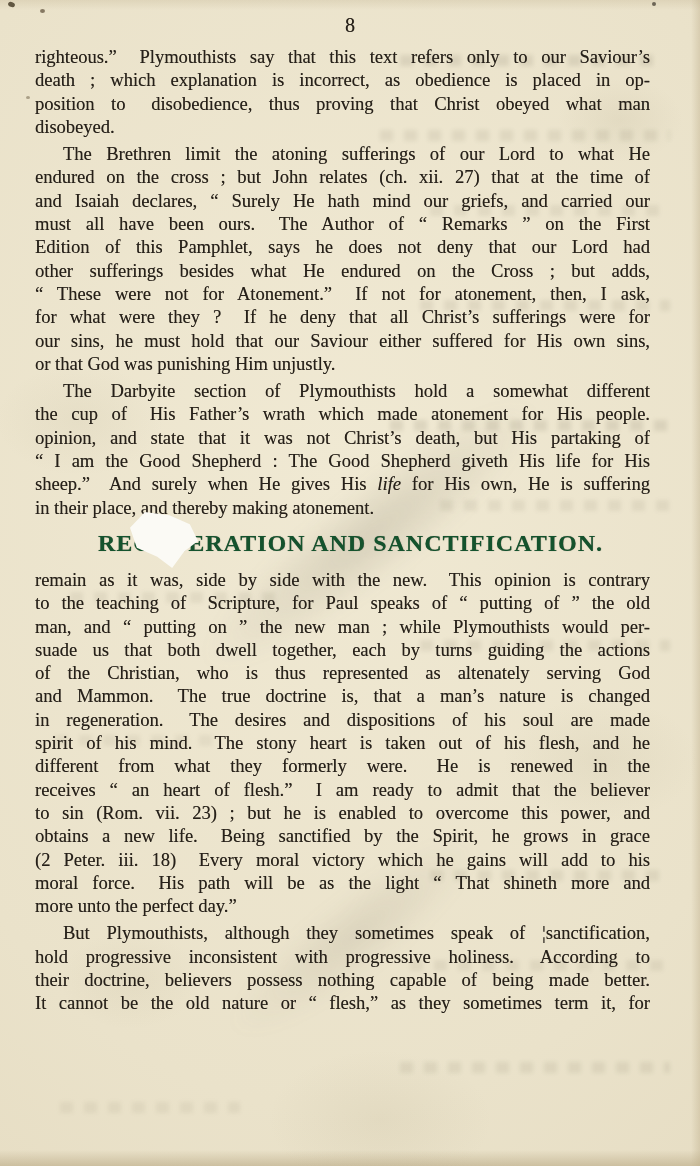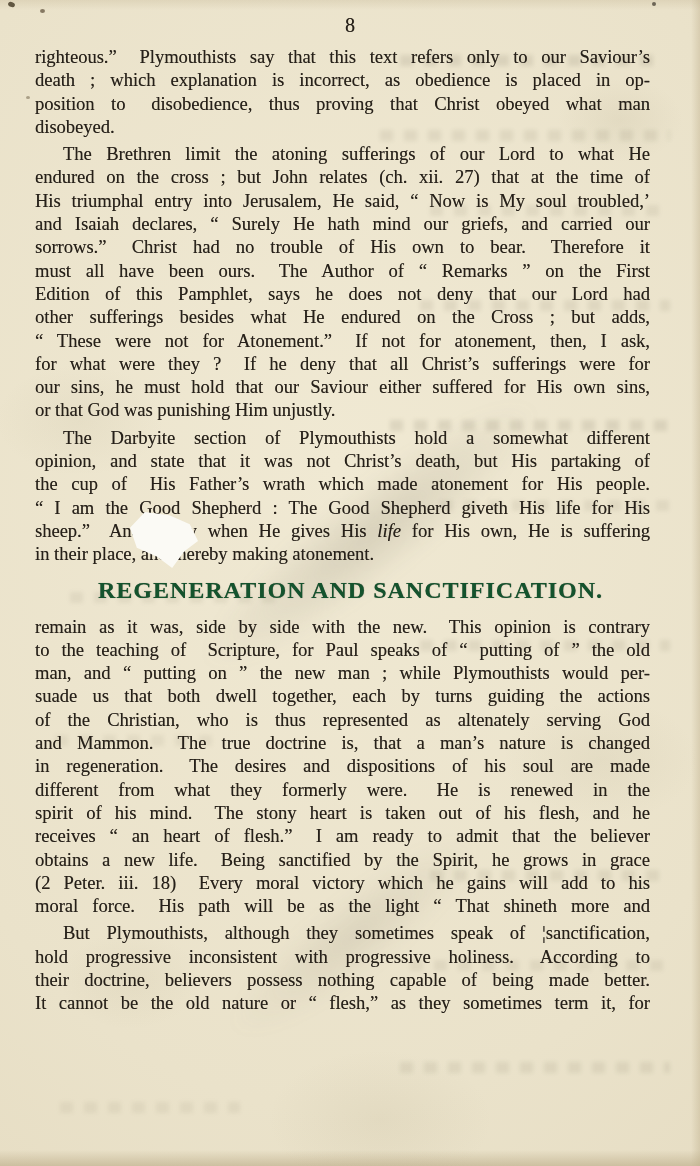--- a/index.html
+++ b/index.html
@@ -101,56 +101,56 @@
   <div>
       <div class="para">
         <div class="line">righteous.”  Plymouthists say that this text refers only to our Saviour’s</div>
         <div class="line">death ; which explanation is incorrect, as obedience is placed in op-</div>
         <div class="line">position to  disobedience, thus proving that Christ obeyed what man</div>
         <div class="line last">disobeyed.</div>
       </div>
       <div class="para">
         <div class="line indent">The Brethren limit the atoning sufferings of our Lord to what He</div>
         <div class="line">endured on the cross ; but John relates (ch. xii. 27) that at the time of</div>
-        <div class="line">His triumphal entry into Jerusalem, He said, “ Now is My soul troubled,’</div>
         <div class="line">and Isaiah declares, “ Surely He hath mind our griefs, and carried our</div>
-        <div class="line">sorrows.”  Christ had no trouble of His own to bear.  Therefore it</div>
         <div class="line">must all have been ours.  The Author of “ Remarks ” on the First</div>
         <div class="line">Edition of this Pamphlet, says he does not deny that our Lord had</div>
         <div class="line">other sufferings besides what He endured on the Cross ; but adds,</div>
         <div class="line">“ These were not for Atonement.”  If not for atonement, then, I ask,</div>
         <div class="line">for what were they ?  If he deny that all Christ’s sufferings were for</div>
         <div class="line">our sins, he must hold that our Saviour either suffered for His own sins,</div>
         <div class="line last">or that God was punishing Him unjustly.</div>
       </div>
       <div class="para">
         <div class="line indent">The Darbyite section of Plymouthists hold a somewhat different</div>
+        <div class="line">the cup of  His Father’s wrath which made atonement for His people.</div>
         <div class="line">opinion, and state that it was not Christ’s death, but His partaking of</div>
-        <div class="line">the cup of  His Father’s wrath which made atonement for His people.</div>
         <div class="line">“ I am the Good Shepherd : The Good Shepherd giveth His life for His</div>
         <div class="line"><span>sheep.”  And surely when He gives His </span><span class="it">life</span><span> for His own, He is suffering</span></div>
         <div class="line last">in their place, and thereby making atonement.</div>
       </div>
     </div>
   <div id="heading">REGENERATION AND SANCTIFICATION.</div>
   <div>
       <div class="para">
         <div class="line">remain as it was, side by side with the new.  This opinion is contrary</div>
         <div class="line">to the teaching of  Scripture, for Paul speaks of “ putting of ” the old</div>
         <div class="line">man, and “ putting on ” the new man ; while Plymouthists would per-</div>
         <div class="line">suade us that both dwell together, each by turns guiding the actions</div>
         <div class="line">of the Christian, who is thus represented as altenately serving God</div>
         <div class="line">and Mammon.  The true doctrine is, that a man’s nature is changed</div>
         <div class="line">in regeneration.  The desires and dispositions of his soul are made</div>
+        <div class="line">spirit of his mind.  The stony heart is taken out of his flesh, and he</div>
         <div class="line">different from what they formerly were.  He is renewed in the</div>
-        <div class="line">spirit of his mind.  The stony heart is taken out of his flesh, and he</div>
         <div class="line">receives “ an heart of flesh.”  I am ready to admit that the believer</div>
+        <div class="line">to sin (Rom. vii. 23) ; but he is enabled to overcome this power, and</div>
         <div class="line">obtains a new life.  Being sanctified by the Spirit, he grows in grace</div>
         <div class="line">(2 Peter. iii. 18)  Every moral victory which he gains will add to his</div>
         <div class="line">moral force.  His path will be as the light “ That shineth more and</div>
+        <div class="line last">more unto the perfect day.”</div>
       </div>
       <div class="para">
         <div class="line indent">But Plymouthists, although they sometimes speak of ¦sanctification,</div>
         <div class="line">hold progressive inconsistent with progressive holiness.  According to</div>
         <div class="line">their doctrine, believers possess nothing capable of being made better.</div>
         <div class="line">It cannot be the old nature or “ flesh,” as they sometimes term it, for</div>
       </div>
     </div>
 </div>
 

